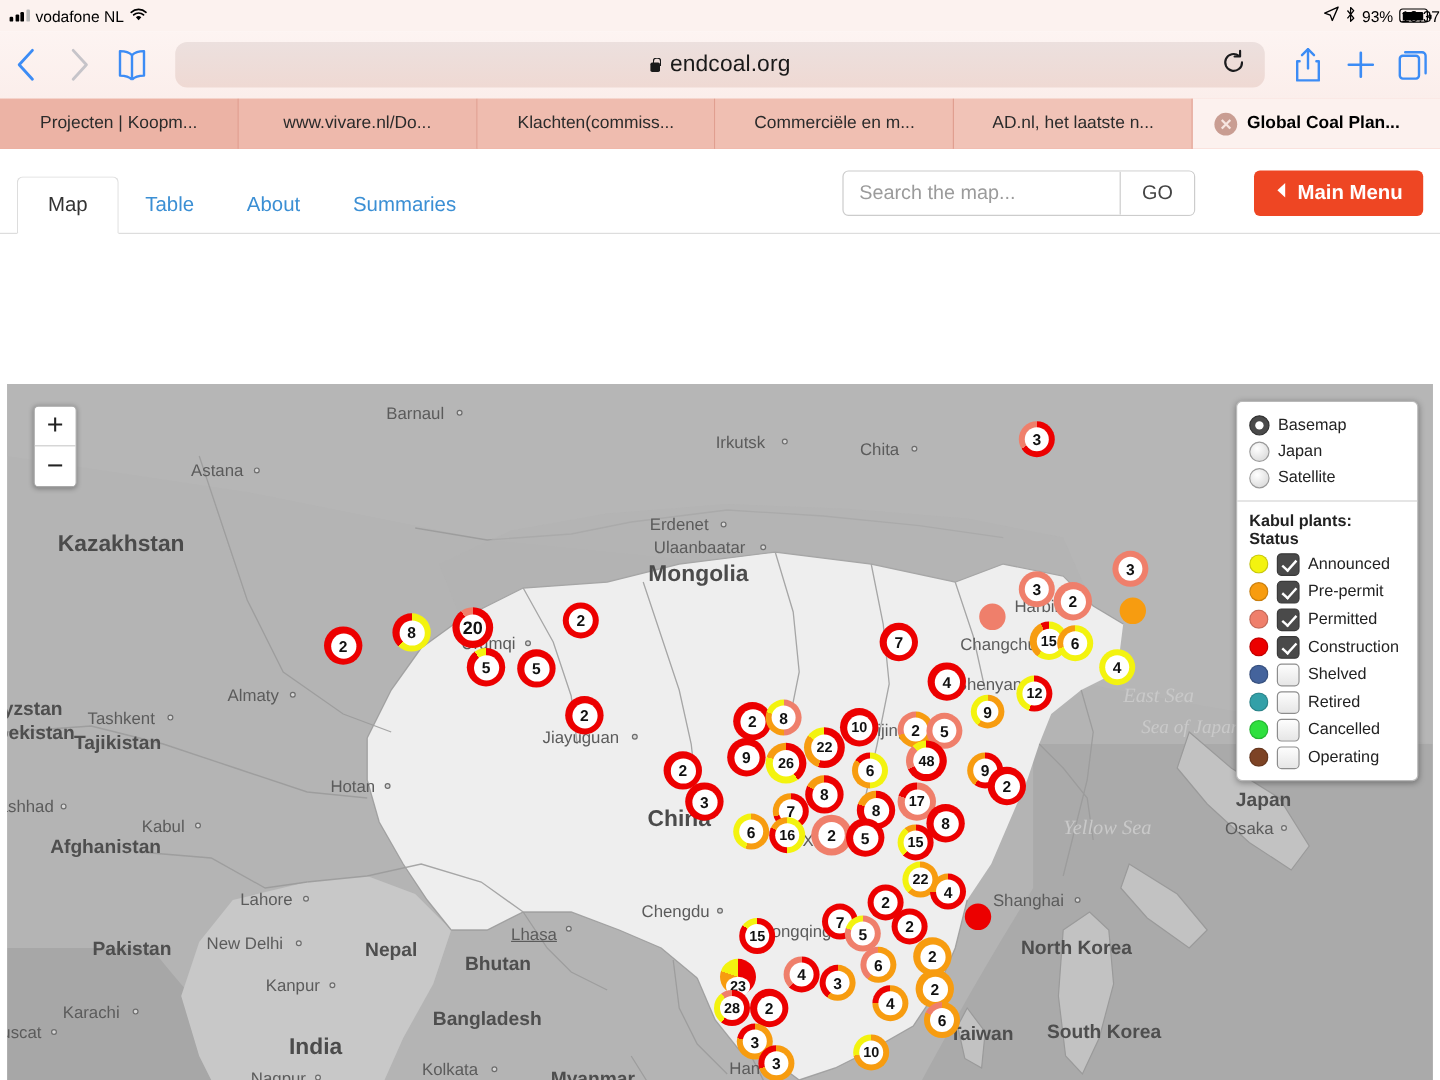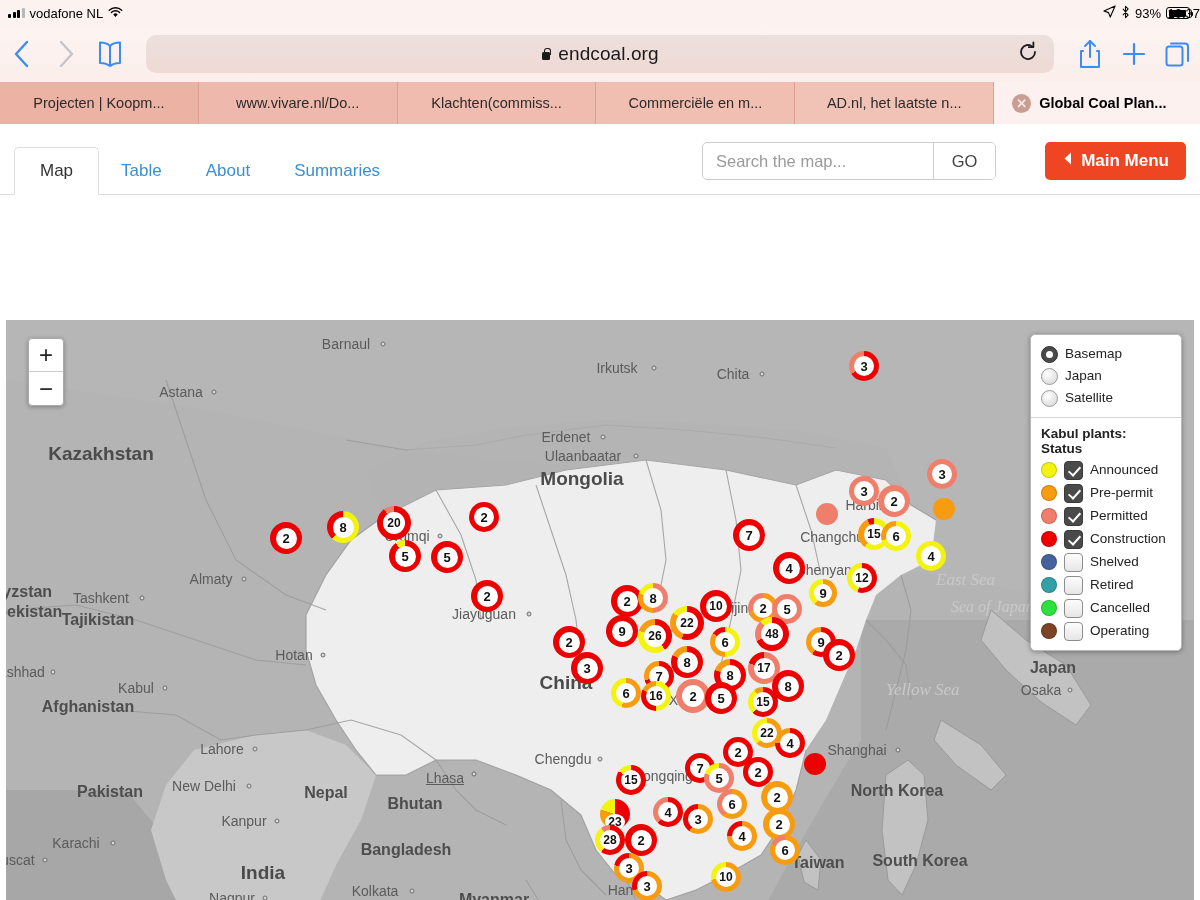--- a/index.html
+++ b/index.html
@@ -569,21 +569,21 @@
         <div class="marker" style="left: 817px; top: 273px; width: 28px; height: 28px; background: conic-gradient(rgb(247, 156, 16) 0deg, rgb(247, 156, 16) 216deg, rgb(243, 243, 15) 216deg, rgb(243, 243, 15) 360deg);">
           <div class="hole" style="width: 18px; height: 18px; font-size: 13px;">9</div>
         </div>
         <div class="marker" style="left: 280px; top: 218px; width: 32px; height: 32px; background: conic-gradient(rgb(236, 0, 0) 0deg, rgb(236, 0, 0) 360deg);">
           <div class="hole" style="width: 21px; height: 21px; font-size: 13px;">2</div>
         </div>
         <div class="marker" style="left: 337px; top: 207px; width: 32px; height: 32px; background: conic-gradient(rgb(243, 243, 15) 0deg, rgb(243, 243, 15) 223.2deg, rgb(236, 0, 0) 223.2deg, rgb(236, 0, 0) 360deg);">
           <div class="hole" style="width: 21px; height: 21px; font-size: 13px;">8</div>
         </div>
         <div class="marker" style="left: 388px; top: 203px; width: 34px; height: 34px; background: conic-gradient(rgb(236, 0, 0) 0deg, rgb(236, 0, 0) 324deg, rgb(239, 127, 107) 324deg, rgb(239, 127, 107) 360deg);">
-          <div class="hole" style="width: 22px; height: 22px; font-size: 12px;">20</div>
+          <div class="hole" style="width: 22px; height: 22px; font-size: 15px;">20</div>
         </div>
         <div class="marker" style="left: 399px; top: 236px; width: 32px; height: 32px; background: conic-gradient(rgb(236, 0, 0) 0deg, rgb(236, 0, 0) 324deg, rgb(243, 243, 15) 324deg, rgb(243, 243, 15) 360deg);">
           <div class="hole" style="width: 21px; height: 21px; font-size: 13px;">5</div>
         </div>
         <div class="marker" style="left: 441px; top: 237px; width: 32px; height: 32px; background: conic-gradient(rgb(236, 0, 0) 0deg, rgb(236, 0, 0) 360deg);">
           <div class="hole" style="width: 21px; height: 21px; font-size: 13px;">5</div>
         </div>
         <div class="marker" style="left: 481px; top: 276px; width: 32px; height: 32px; background: conic-gradient(rgb(236, 0, 0) 0deg, rgb(236, 0, 0) 360deg);">
           <div class="hole" style="width: 21px; height: 21px; font-size: 13px;">2</div>
         </div>

